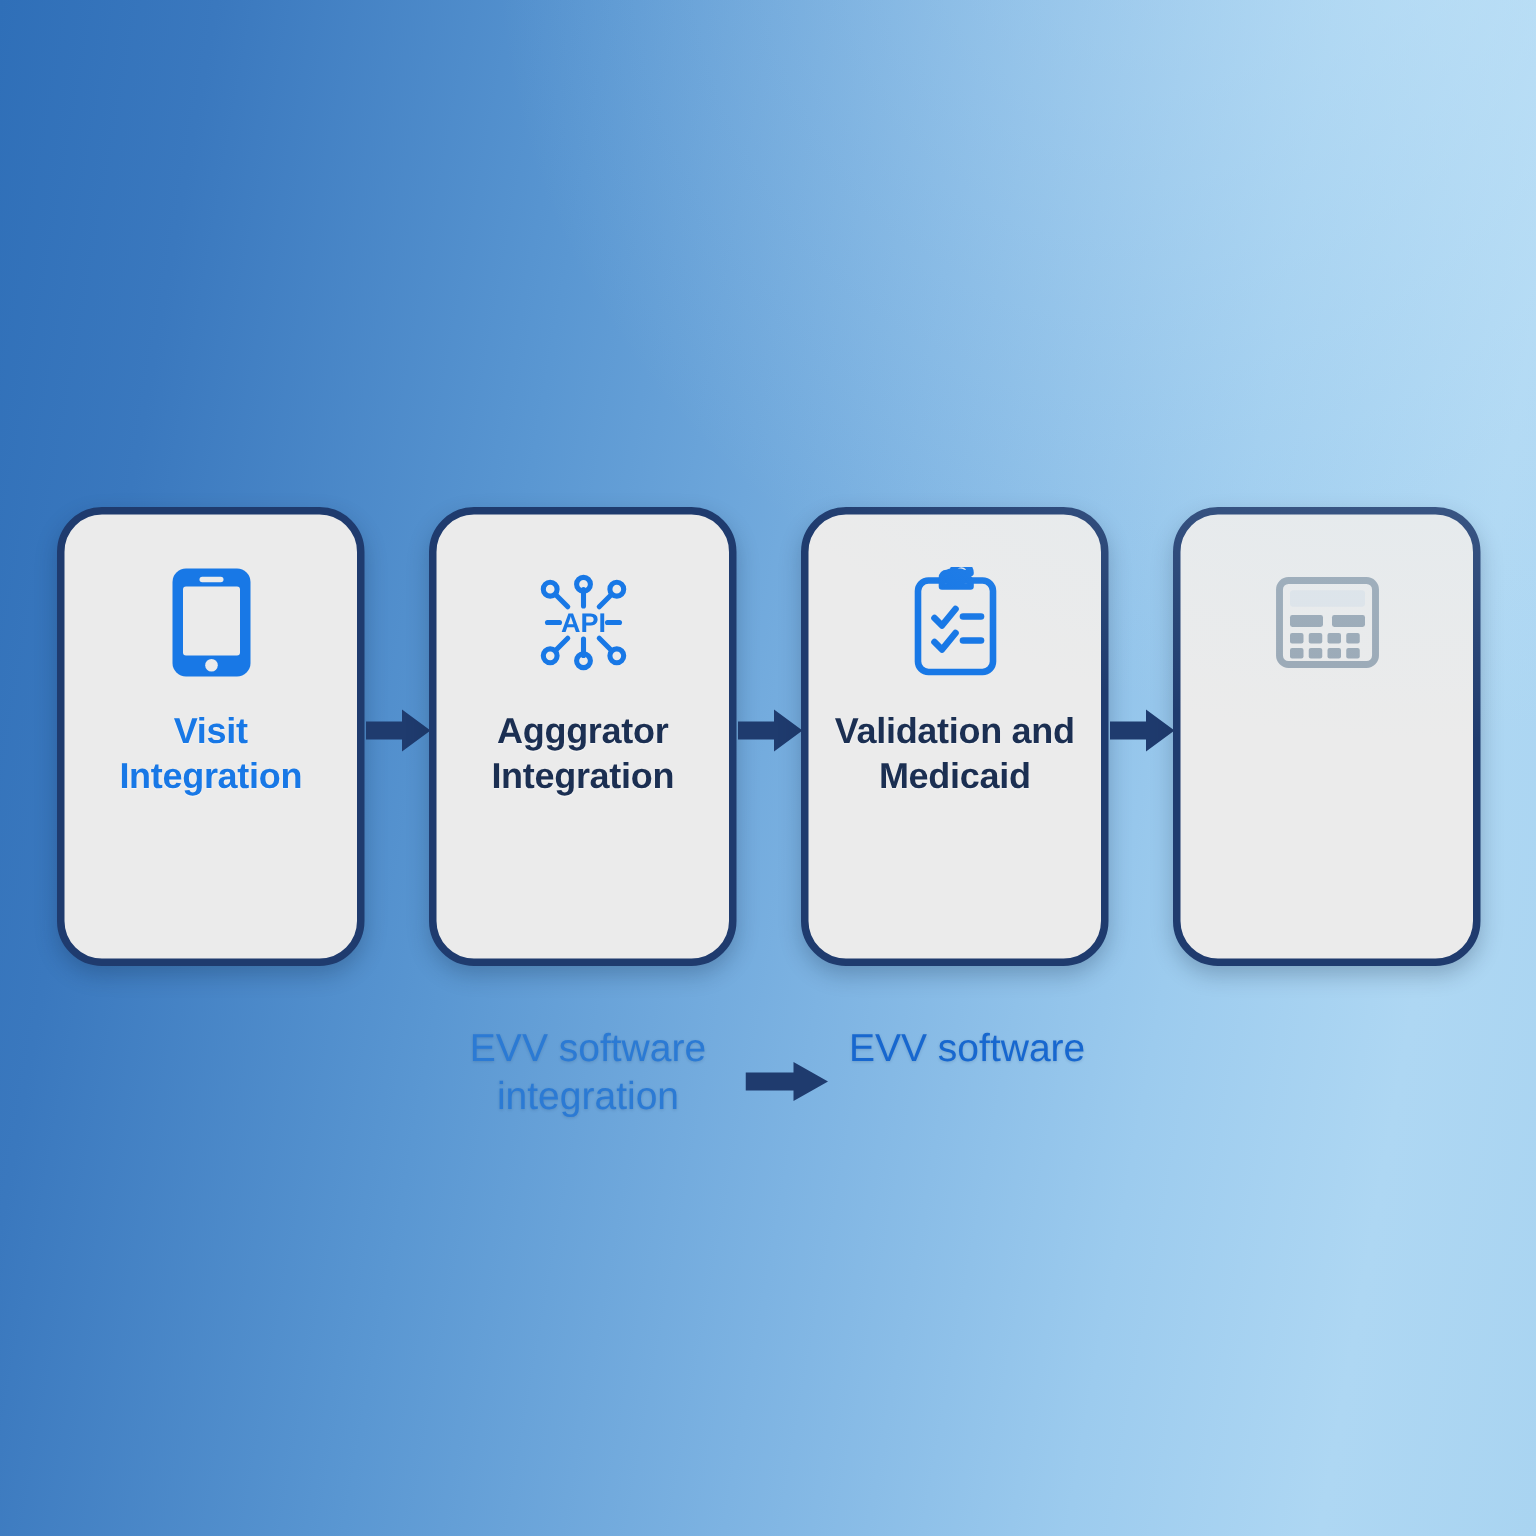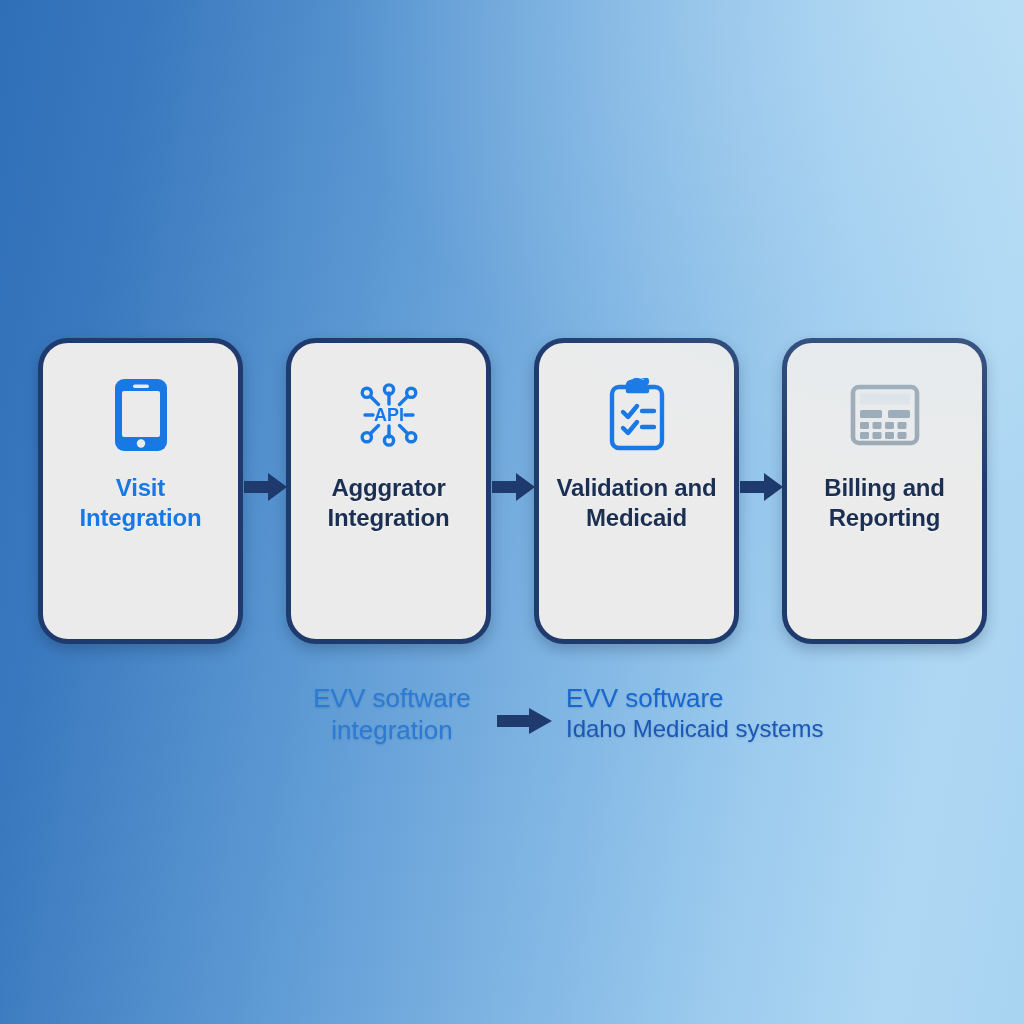--- a/index.html
+++ b/index.html
@@ -258,41 +258,36 @@
           <rect x="10" y="38" width="9" height="7" rx="1.4" fill="#9aa8b5"></rect>
           <rect x="22.5" y="38" width="9" height="7" rx="1.4" fill="#9aa8b5"></rect>
           <rect x="35" y="38" width="9" height="7" rx="1.4" fill="#9aa8b5"></rect>
           <rect x="47.5" y="38" width="9" height="7" rx="1.4" fill="#9aa8b5"></rect>
           <rect x="10" y="48" width="9" height="7" rx="1.4" fill="#9aa8b5"></rect>
           <rect x="22.5" y="48" width="9" height="7" rx="1.4" fill="#9aa8b5"></rect>
           <rect x="35" y="48" width="9" height="7" rx="1.4" fill="#9aa8b5"></rect>
           <rect x="47.5" y="48" width="9" height="7" rx="1.4" fill="#9aa8b5"></rect>
         </svg>
       </div>
-      <div class="card-label label-navy">
-        <div>Billing and</div>
-        <div>Reporting</div>
-      </div>
     </div>
 
   </div>
 
   <div class="caption-row">
 
     <div class="caption caption-left">
       <div>EVV software</div>
       <div>integration</div>
     </div>
 
     <div class="caption-arrow">
       <svg width="56" height="30" viewBox="0 0 56 30" aria-hidden="true">
         <path d="M0 9 H32 V2 L55 15 L32 28 V21 H0 Z" fill="#1f3b6e"></path>
       </svg>
     </div>
 
     <div class="caption caption-right">
       <div class="line1">EVV software</div>
-      <div class="line2">Idaho Medicaid systems</div>
     </div>
 
   </div>
 
 </div>
 
 </body></html>

